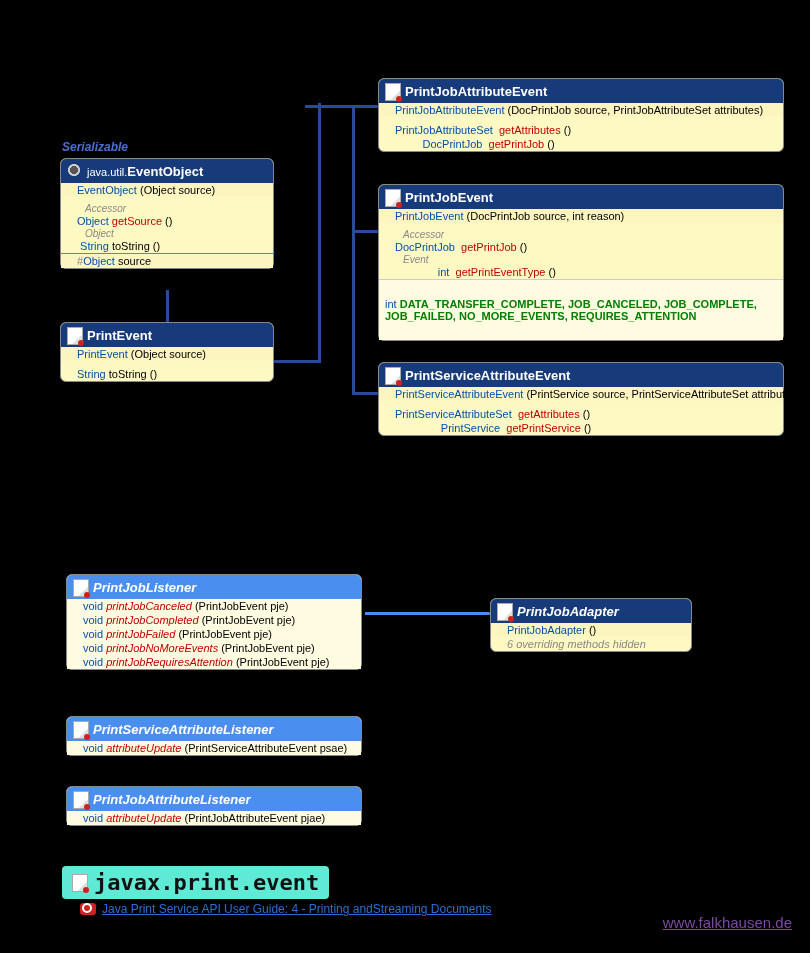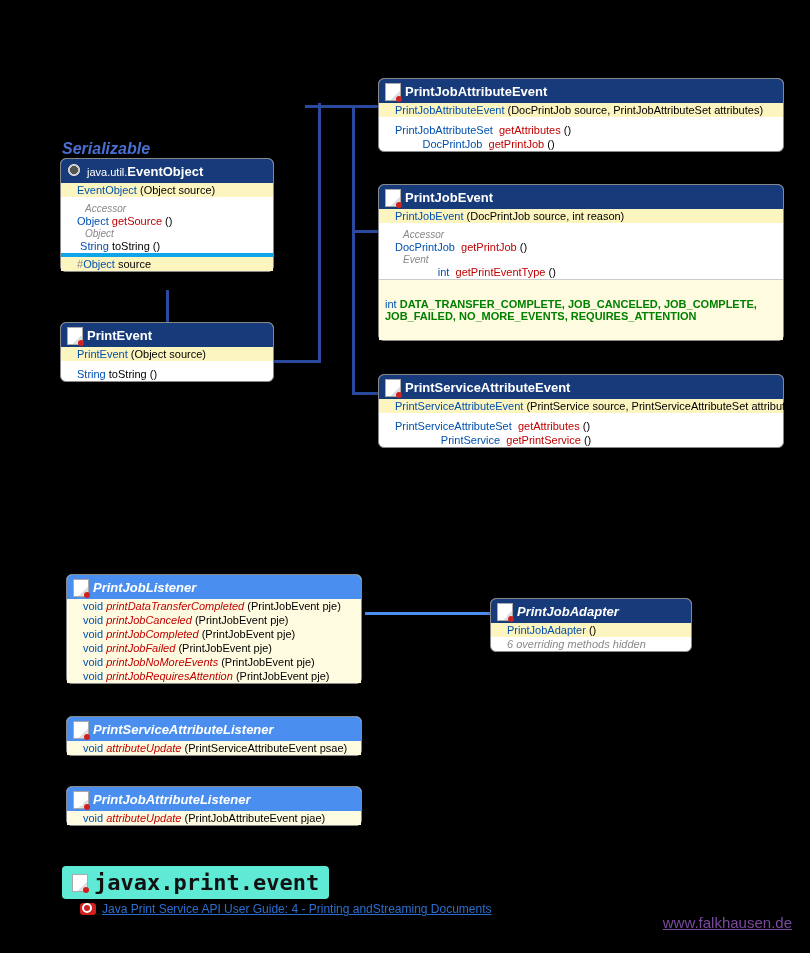--- a/index.html
+++ b/index.html
@@ -8,21 +8,21 @@
   background: #000;
   font-family: "Segoe UI", Arial, sans-serif;
   font-size: 11px;
   width: 810px;
   height: 953px;
   position: relative;
   overflow: hidden;
 }
 .class-box {
   position: absolute;
-  background: #ffffff;
+  background: #fef9c3;
   border: 1px solid #888;
   border-radius: 6px;
   box-shadow: 0 2px 4px rgba(0,0,0,0.3);
 }
 .class-header {
   background: #163a7a;
   color: #fff;
   font-weight: bold;
   padding: 4px 6px;
   border-radius: 5px 5px 0 0;
@@ -89,21 +89,21 @@
 .const { color: #008000; font-weight: bold; }
 .hash { color: #888; }
 .interface-title {
   font-style: italic;
 }
 .serializable-label {
   position: absolute;
   color: #4a6fd0;
   font-style: italic;
   font-weight: bold;
-  font-size: 16px;
+  font-size: 12px;
 }
 .line {
   position: absolute;
   background: #2a4aa0;
 }
 .package-title {
   position: absolute;
   font-family: Consolas, monospace;
   font-weight: bold;
   font-size: 22px;
@@ -178,21 +178,21 @@
   </div>
   <div style="height:6px;"></div>
   <div class="accessor-label">Accessor</div>
   <div class="sig-row">
     <span class="type">Object</span> <span class="method">getSource</span> <span>()</span>
   </div>
   <div class="accessor-label">Object</div>
   <div class="sig-row">
     &nbsp;<span class="type">String</span> <span>toString</span> <span>()</span>
   </div>
-  <div class="sig-row yellow-bg" style="border-top:4px solid #0ea5e9;">
+  <div class="sig-row yellow-bg" style="border-top:1px solid #0ea5e9;">
     <span class="hash">#</span><span class="type">Object</span> <span>source</span>
   </div>
 </div>
 
 <div class="class-box" style="left:60px; top:322px; width:212px;">
   <div class="class-header">
     <span class="icon"><span class="doc-icon"></span></span>
     <span>PrintEvent</span>
   </div>
   <div class="sig-row yellow-bg">
@@ -236,21 +236,21 @@
   </div>
   <div class="accessor-label">Event</div>
   <div class="sig-row">
     &nbsp;&nbsp;&nbsp;&nbsp;&nbsp;&nbsp;&nbsp;&nbsp;&nbsp;&nbsp;&nbsp;&nbsp;&nbsp;&nbsp;<span class="type">int</span>&nbsp; <span class="method">getPrintEventType</span> <span>()</span>
   </div>
   <div class="sig-row light-yellow" style="border-top:1px solid #ccc; white-space:normal; padding:18px 6px;">
     <span class="type">int</span> <span class="const">DATA_TRANSFER_COMPLETE, JOB_CANCELED, JOB_COMPLETE, JOB_FAILED, NO_MORE_EVENTS, REQUIRES_ATTENTION</span>
   </div>
 </div>
 
-<div class="class-box" style="left:378px; top:374px; width:404px;">
+<div class="class-box" style="left:378px; top:362px; width:404px;">
   <div class="class-header">
     <span class="icon"><span class="doc-icon"></span></span>
     <span>PrintServiceAttributeEvent</span>
   </div>
   <div class="sig-row yellow-bg">
     <span class="type">PrintServiceAttributeEvent</span> <span>(PrintService source, PrintServiceAttributeSet attributes)</span>
   </div>
   <div style="height:6px;"></div>
   <div class="sig-row">
     <span class="type">PrintServiceAttributeSet</span>&nbsp; <span class="method">getAttributes</span> <span>()</span>
@@ -259,21 +259,20 @@
     &nbsp;&nbsp;&nbsp;&nbsp;&nbsp;&nbsp;&nbsp;&nbsp;&nbsp;&nbsp;&nbsp;&nbsp;&nbsp;&nbsp;&nbsp;<span class="type">PrintService</span>&nbsp; <span class="method">getPrintService</span> <span>()</span>
   </div>
 </div>
 
 <div class="class-box" style="left:66px; top:574px; width:294px;">
   <div class="class-header interface">
     <span class="icon"><span class="doc-icon"></span></span>
     <span class="interface-title">PrintJobListener</span>
   </div>
   <div id="pjl-rows">
-      <div class="sig-row light-yellow"><span class="keyword">void</span> <span class="method italic">printDataTransferCompleted</span> <span>(PrintJobEvent pje)</span></div>
       <div class="sig-row light-yellow"><span class="keyword">void</span> <span class="method italic">printJobCanceled</span> <span>(PrintJobEvent pje)</span></div>
       <div class="sig-row light-yellow"><span class="keyword">void</span> <span class="method italic">printJobCompleted</span> <span>(PrintJobEvent pje)</span></div>
       <div class="sig-row light-yellow"><span class="keyword">void</span> <span class="method italic">printJobFailed</span> <span>(PrintJobEvent pje)</span></div>
       <div class="sig-row light-yellow"><span class="keyword">void</span> <span class="method italic">printJobNoMoreEvents</span> <span>(PrintJobEvent pje)</span></div>
       <div class="sig-row light-yellow"><span class="keyword">void</span> <span class="method italic">printJobRequiresAttention</span> <span>(PrintJobEvent pje)</span></div>
     </div>
 </div>
 
 <div class="class-box" style="left:490px; top:598px; width:200px;">
   <div class="class-header abstract">

